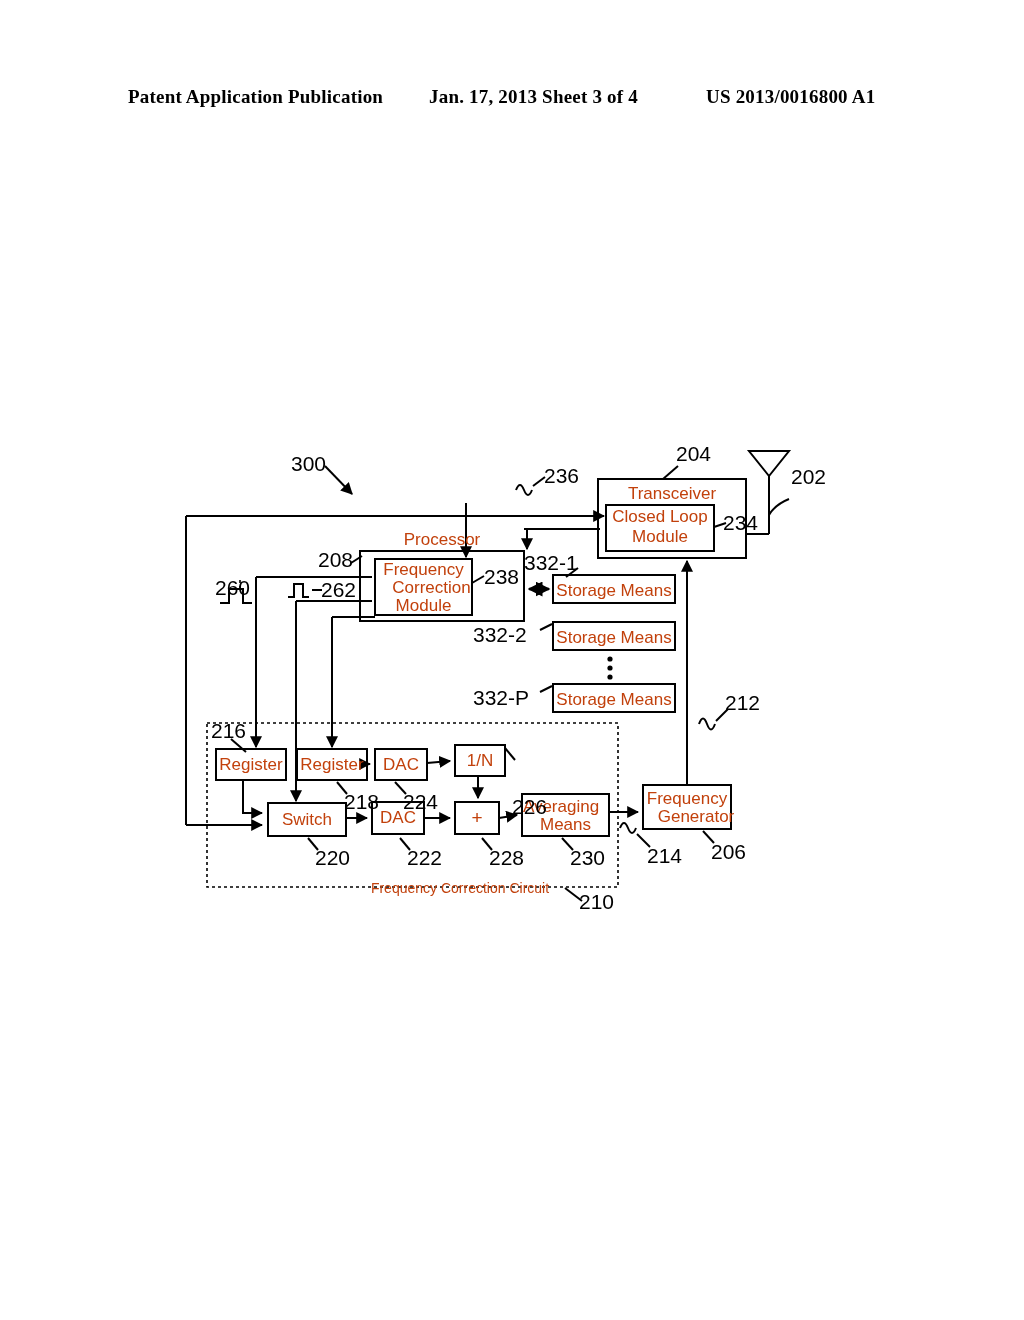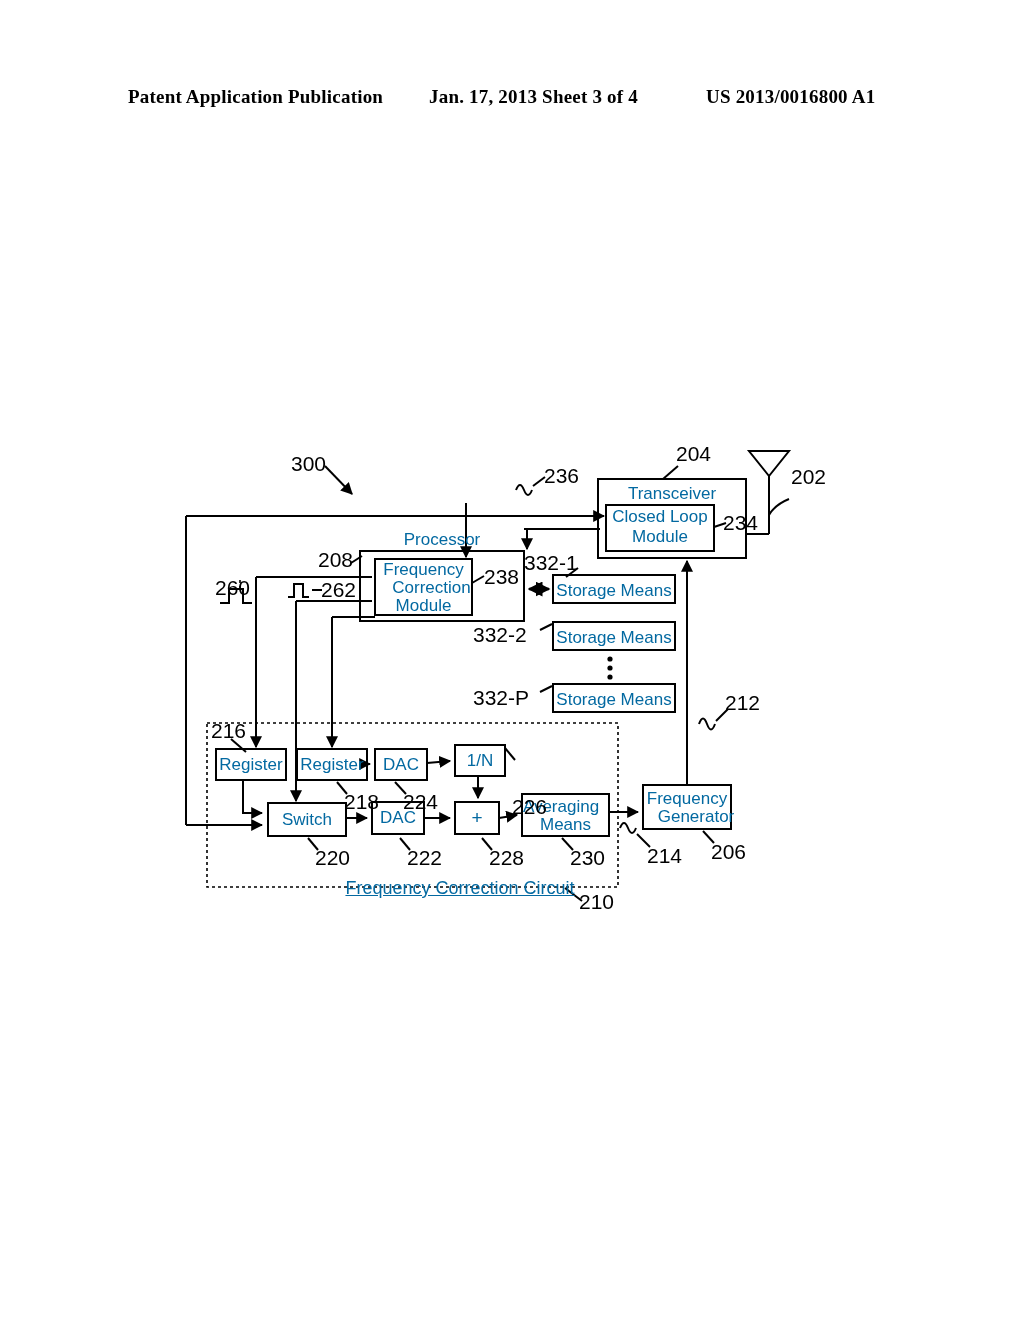--- a/index.html
+++ b/index.html
@@ -49,21 +49,21 @@
     white-space: nowrap;
     color: #000;
   }
   .box-label {
     position: absolute;
     font-family: "Liberation Sans", sans-serif;
     font-size: 17px;
     line-height: 19px;
     text-align: center;
     white-space: nowrap;
-    color: #0369a1;
+    color: #c2410c;
   }
 
   #fig-caption {
     position: absolute;
     left: 0;
     top: 906px;
     width: 1024px;
     text-align: center;
     font-family: "Liberation Sans", sans-serif;
     font-size: 25px;
@@ -263,21 +263,21 @@
   <div class="box-label" style="left:372px; top:808px; width:52px;">DAC</div>
 
   <div class="box-label" style="left:455px; top:808px; width:44px; font-size:19px;">+</div>
 
   <div class="box-label" style="left:522px; top:797px; width:78px;">Averaging</div>
   <div class="box-label" style="left:522px; top:815px; width:87px;">Means</div>
 
   <div class="box-label" style="left:643px; top:789px; width:88px;">Frequency</div>
   <div class="box-label" style="left:656px; top:807px; width:80px;">Generator</div>
 
-  <div class="box-label" style="left:330px; top:879px; width:260px; font-size:18px;text-decoration:underline;">Frequency Correction Circuit</div>
+  <div class="box-label" style="left:330px; top:879px; width:260px; font-size:14px;">Frequency Correction Circuit</div>
 
   <div class="fig-label" style="left:291px; top:452px;">300</div>
 
   <div class="fig-label" style="left:544px; top:464px;">236</div>
 
   <div class="fig-label" style="left:676px; top:442px;">204</div>
 
   <div class="fig-label" style="left:791px; top:465px;">202</div>
 
   <div class="fig-label" style="left:723px; top:511px;">234</div>

